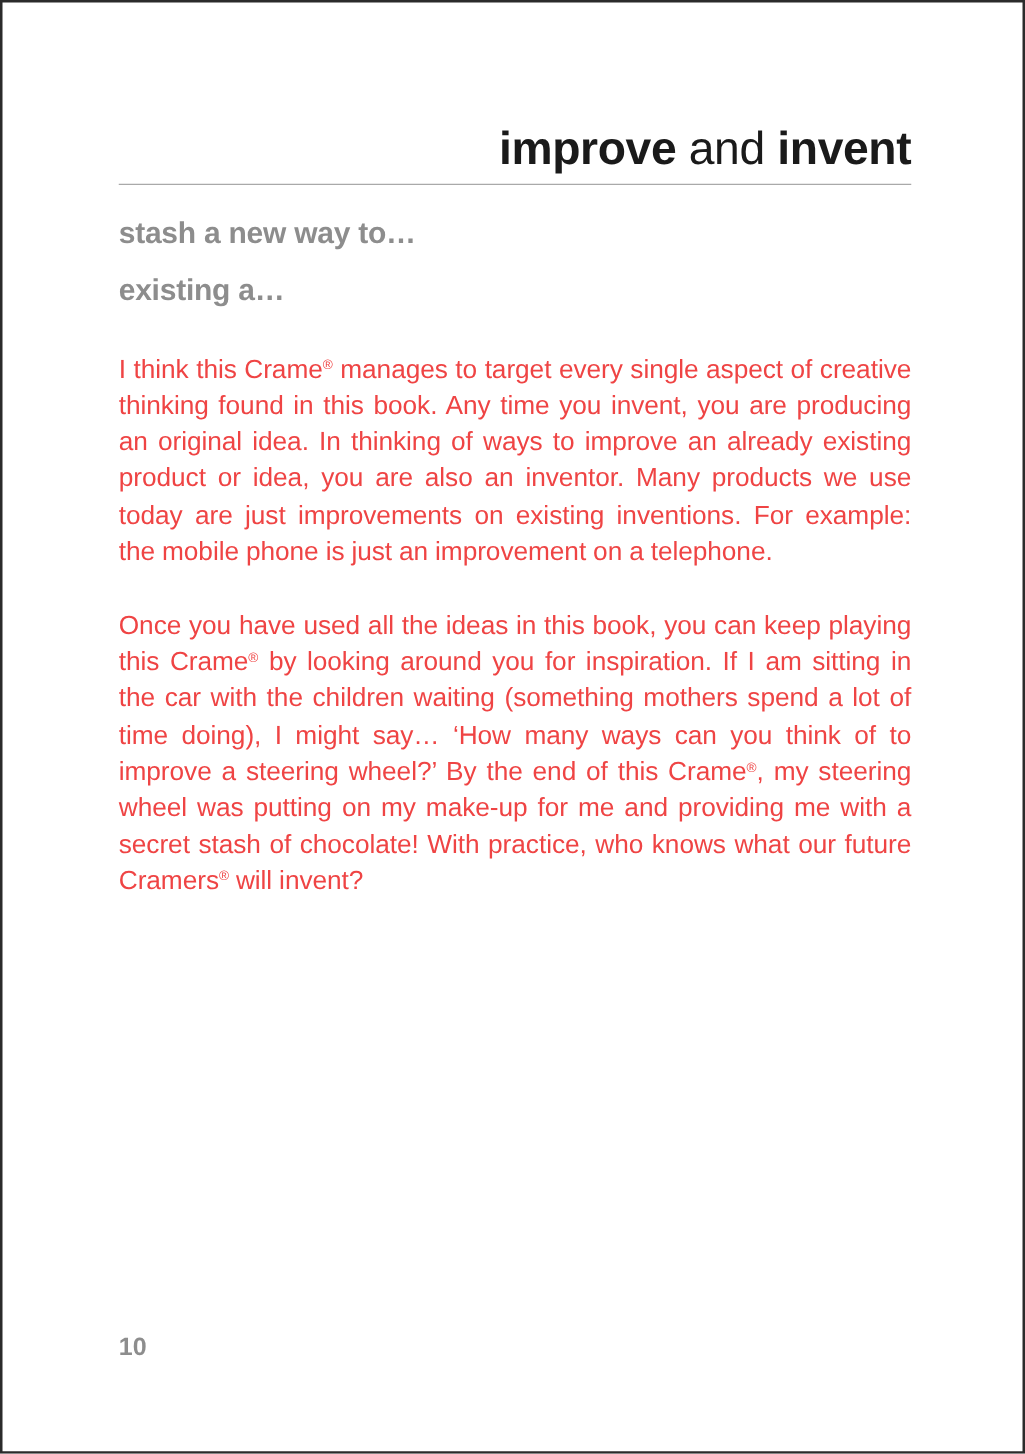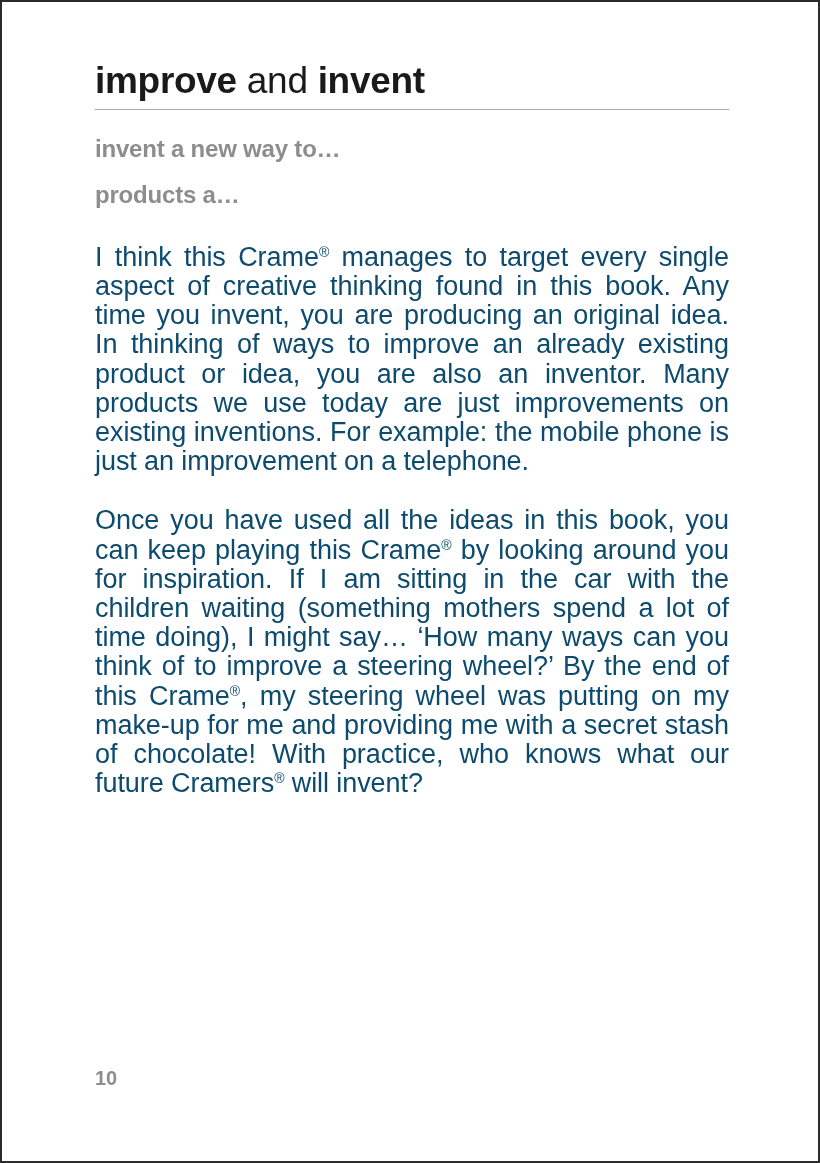--- a/index.html
+++ b/index.html
@@ -22,21 +22,22 @@
 
   .content {
     position: absolute;
     left: 93px;
     top: 0;
     width: 634px;
   }
 
   
   .title-block {
-    padding-top: 60px;
+    padding-top: 98px;
+    text-align: right;
   }
 
   .page-title {
     margin: 0;
     font-size: 37px;
     line-height: 1.05;
     color: #1a1a1a;
     font-weight: 400;
     letter-spacing: -0.3px;
     white-space: nowrap;
@@ -70,23 +71,23 @@
     line-height: 1.0;
     margin-bottom: 22px;
   }
 
   
   .body-copy {
     margin-top: 36px;
   }
 
   .paragraph {
-    font-size: 27px;
+    font-size: 21px;
     line-height: 29.2px;
-    color: #0c4a6e;
+    color: #ef4444;
     text-align: justify;
     text-justify: inter-word;
     margin: 0 0 30px 0;
     letter-spacing: -0.05px;
     word-spacing: -0.2px;
   }
 
   .paragraph:last-child {
     margin-bottom: 12px;
   }
@@ -113,22 +114,22 @@
 <div class="page">
 
   <div class="content">
 
     <div class="title-block">
       <h1 class="page-title"><span class="strong">improve</span><span class="light"> and </span><span class="strong">invent</span></h1>
       <div class="title-rule"></div>
     </div>
 
     <div class="subtitles">
-      <div class="subtitle">invent a new way to…</div>
-      <div class="subtitle">products a…</div>
+      <div class="subtitle">stash a new way to…</div>
+      <div class="subtitle">existing a…</div>
     </div>
 
     <div class="body-copy">
 
       <p class="paragraph"><span>I think this Crame</span><sup class="reg">®</sup><span> manages to target every single aspect of creative thinking found in this book. Any time you invent, you are producing an original idea. In thinking of ways to improve an already existing product or idea, you are also an inventor. Many products we use today are just improvements on existing inventions. For example: the mobile phone is just an improvement on a telephone.</span></p>
 
       <p class="paragraph"><span>Once you have used all the ideas in this book, you can keep playing this Crame</span><sup class="reg">®</sup><span> by looking around you for inspiration. If I am sitting in the car with the children waiting (something mothers spend a lot of time doing), I might say… ‘How many ways can you think of to improve a steering wheel?’ By the end of this Crame</span><sup class="reg">®</sup><span>, my steering wheel was putting on my make-up for me and providing me with a secret stash of chocolate! With practice, who knows what our future Cramers</span><sup class="reg">®</sup><span> will invent?</span></p>
 
     </div>
   </div>

